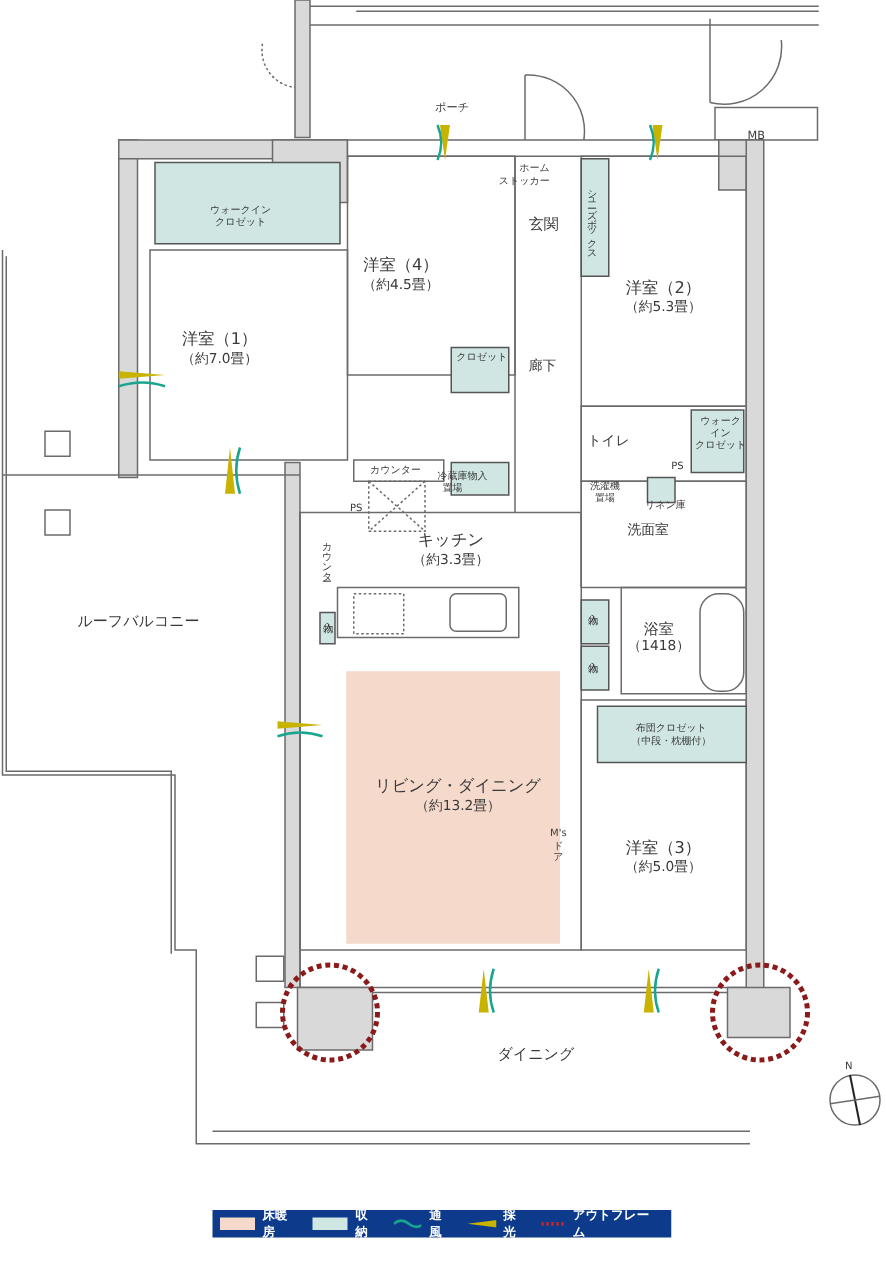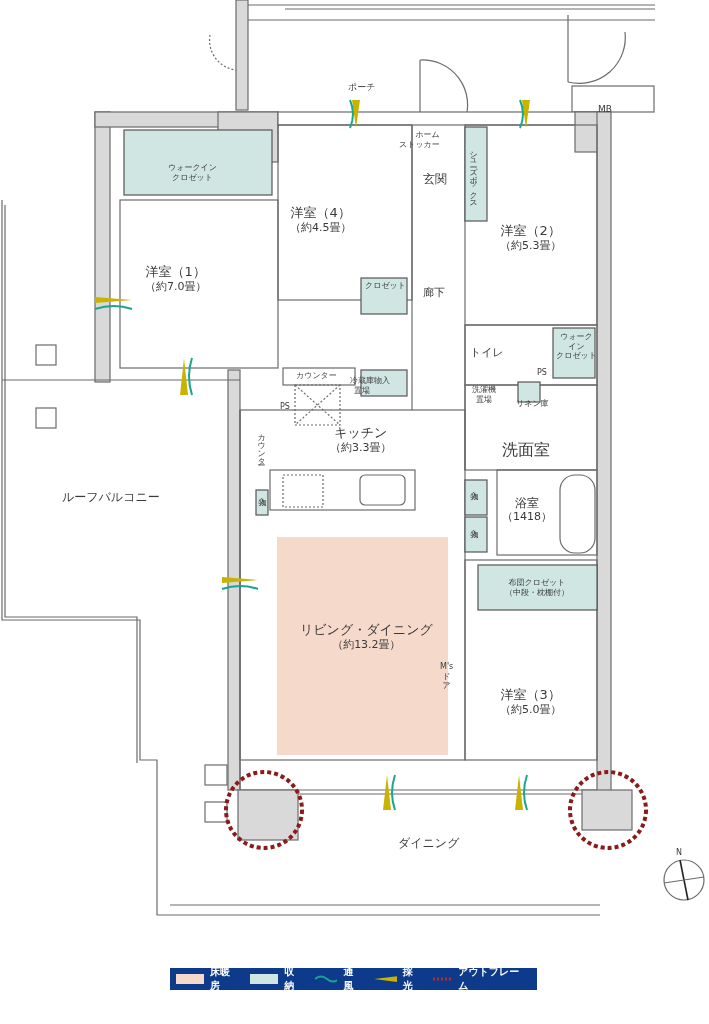--- a/index.html
+++ b/index.html
@@ -148,21 +148,21 @@
 クロゼット</div>
 <div class="lbl tiny" style="left:537px;top:368px;">PS</div>
 <div class="lbl tiny" style="left:296px;top:371px;">カウンター</div>
 <div class="lbl tiny" style="left:374px;top:376px;">物入</div>
 <div class="lbl tiny" style="left:280px;top:402px;">PS</div>
 <div class="lbl tiny" style="left:302px;top:376px;white-space:pre;margin-left:48px;">冷蔵庫
 置場</div>
 <div class="lbl tiny" style="left:472px;top:385px;white-space:pre;font-family:Liberation Mono, monospace;">洗濯機
 置場</div>
 <div class="lbl tiny" style="left:516px;top:399px;">リネン庫</div>
-<div class="lbl" style="left:502px;top:440px;font-size:16px;">洗面室</div>
+<div class="lbl" style="left:502px;top:417px;font-size:11px;">洗面室</div>
 <div class="lbl room" style="left:330px;top:425px;">
   <span>キッチン</span>
   <span class="size">（約3.3畳）</span>
 </div>
 <div class="lbl tiny vert" style="left:256px;top:428px;">カウンター</div>
 <div class="lbl tiny vert" style="left:257px;top:492px;">物入</div>
 <div class="lbl tiny vert" style="left:469px;top:486px;">物入</div>
 <div class="lbl tiny vert" style="left:469px;top:524px;">物入</div>
 <div class="lbl room" style="left:502px;top:496px;font-size:12px;">
   <span>浴室</span>
@@ -170,21 +170,21 @@
 </div>
 <div class="lbl tiny" style="left:505px;top:578px;white-space:pre;">布団クロゼット
 （中段・枕棚付）</div>
 <div class="lbl room" style="left:300px;top:622px;">
   <span>リビング・ダイニング</span>
   <span class="size">（約13.2畳）</span>
 </div>
 <div class="lbl tiny" style="left:440px;top:662px;white-space:pre;">M's
 ド
 ア</div>
-<div class="lbl room" style="left:500px;top:671px;margin-top:16px;">
+<div class="lbl room" style="left:500px;top:671px;">
   <span>洋室（3）</span>
   <span class="size">（約5.0畳）</span>
 </div>
 <div class="lbl" style="left:62px;top:490px;font-size:12px;">ルーフバルコニー</div>
 <div class="lbl" style="left:398px;top:836px;font-size:12px;">ダイニング</div>
 <div class="lbl tiny" style="left:676px;top:848px;">N</div>
 
 <div class="legend">
   <span class="sw" style="background:#f5d9cb;"></span>
   <span class="txt">床暖房</span>

